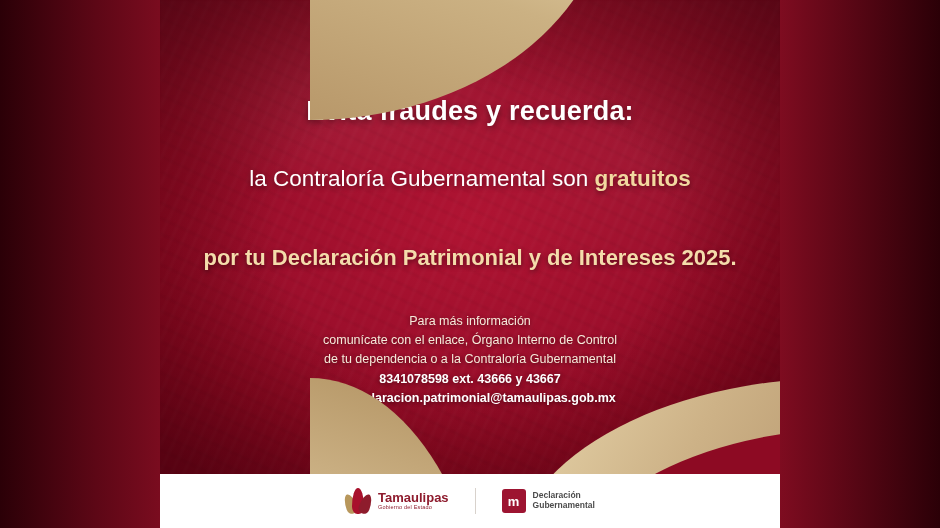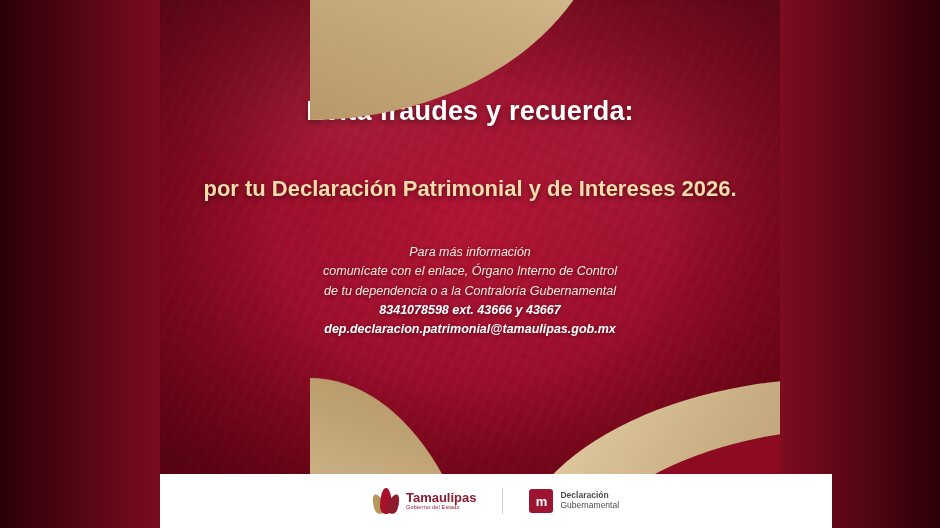--- a/index.html
+++ b/index.html
@@ -151,32 +151,31 @@
     font-size: 22px;
     font-weight: bold;
     color: #f4dcab;
     text-shadow: 0 2px 5px rgba(0,0,0,.45);
   }
   .block-c {
     line-height: 1.55;
     font-size: 12.5px;
     color: #f6eada;
     text-shadow: 0 1px 4px rgba(0,0,0,.45);
-    font-style: italic;
   }
   .block-c .strong {
     font-weight: bold;
     color: #ffffff;
   }
   
   .footer {
     position: absolute;
     left: 160px;
     bottom: 0;
-    width: 672px;
+    width: 620px;
     height: 54px;
     background: #ffffff;
     display: flex;
     align-items: center;
     justify-content: center;
     gap: 26px;
   }
   .logo-group {
     display: flex;
     align-items: center;
@@ -243,21 +242,21 @@
   .cg-text .c1 {
     display: block;
     font-size: 8.5px;
     color: #4c4c4c;
     font-weight: bold;
   }
   .cg-text .c2 {
     display: block;
     font-size: 8.5px;
     color: #4c4c4c;
-    font-weight: normal;
+    font-weight: bold;
   }
 </style>
 </head>
 <body>
 
 <div id="poster">
 
   <div class="side-band left"></div>
   <div class="side-band right"></div>
 
@@ -265,24 +264,25 @@
     <div class="photo-texture"></div>
     <div class="vignette"></div>
 
     <div class="swoosh swoosh-br"></div>
     <div class="swoosh swoosh-br-cut"></div>
 
     <div class="content">
       <div class="headline">Evita fraudes y recuerda:</div>
 
       <div class="block-a">
+        <span class="l2"><span>la Contraloría Gubernamental son </span><span class="gold">gratuitos</span></span>
       </div>
 
       <div class="block-b">
-        <span class="l2">por tu Declaración Patrimonial y de Intereses 2026.</span>
+        <span class="l2">por tu Declaración Patrimonial y de Intereses 2025.</span>
       </div>
 
       <div class="block-c">
         <div>Para más información</div>
         <div>comunícate con el enlace, Órgano Interno de Control</div>
         <div>de tu dependencia o a la Contraloría Gubernamental</div>
         <div class="strong">8341078598 ext. 43666 y 43667</div>
         <div class="strong">dep.declaracion.patrimonial@tamaulipas.gob.mx</div>
       </div>
     </div>

